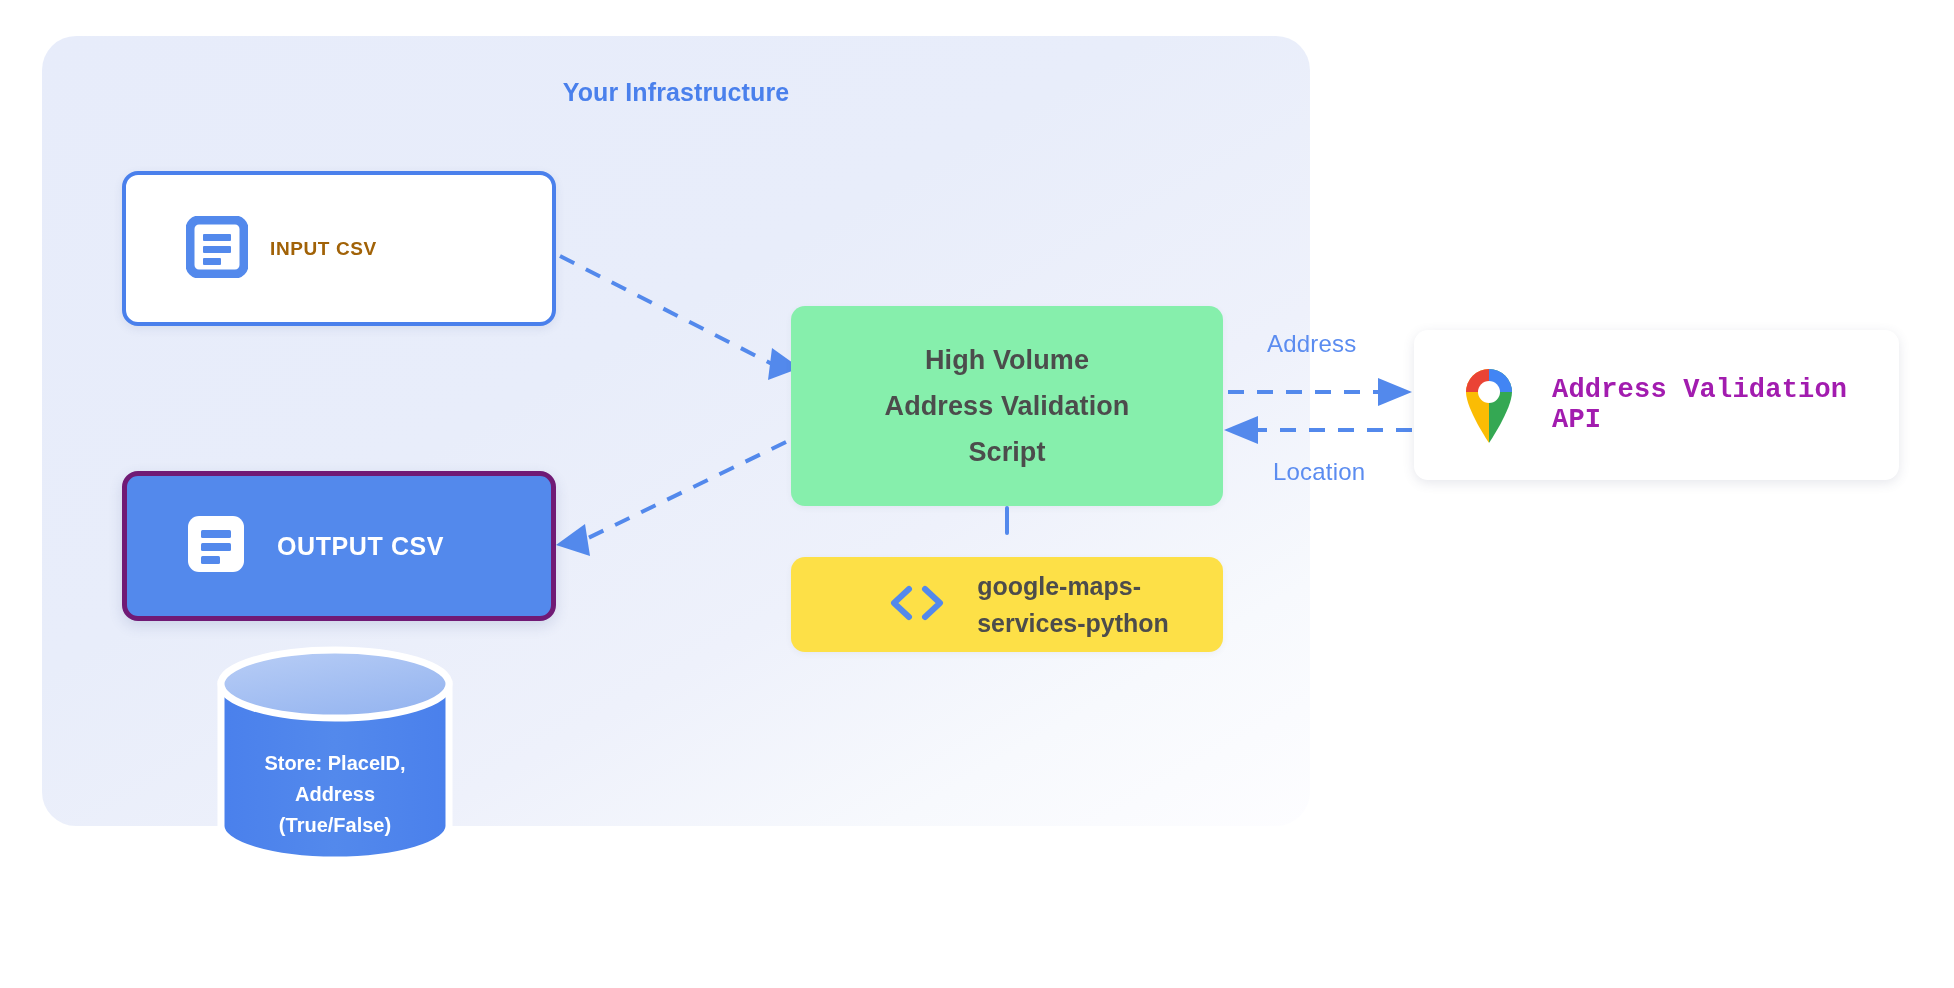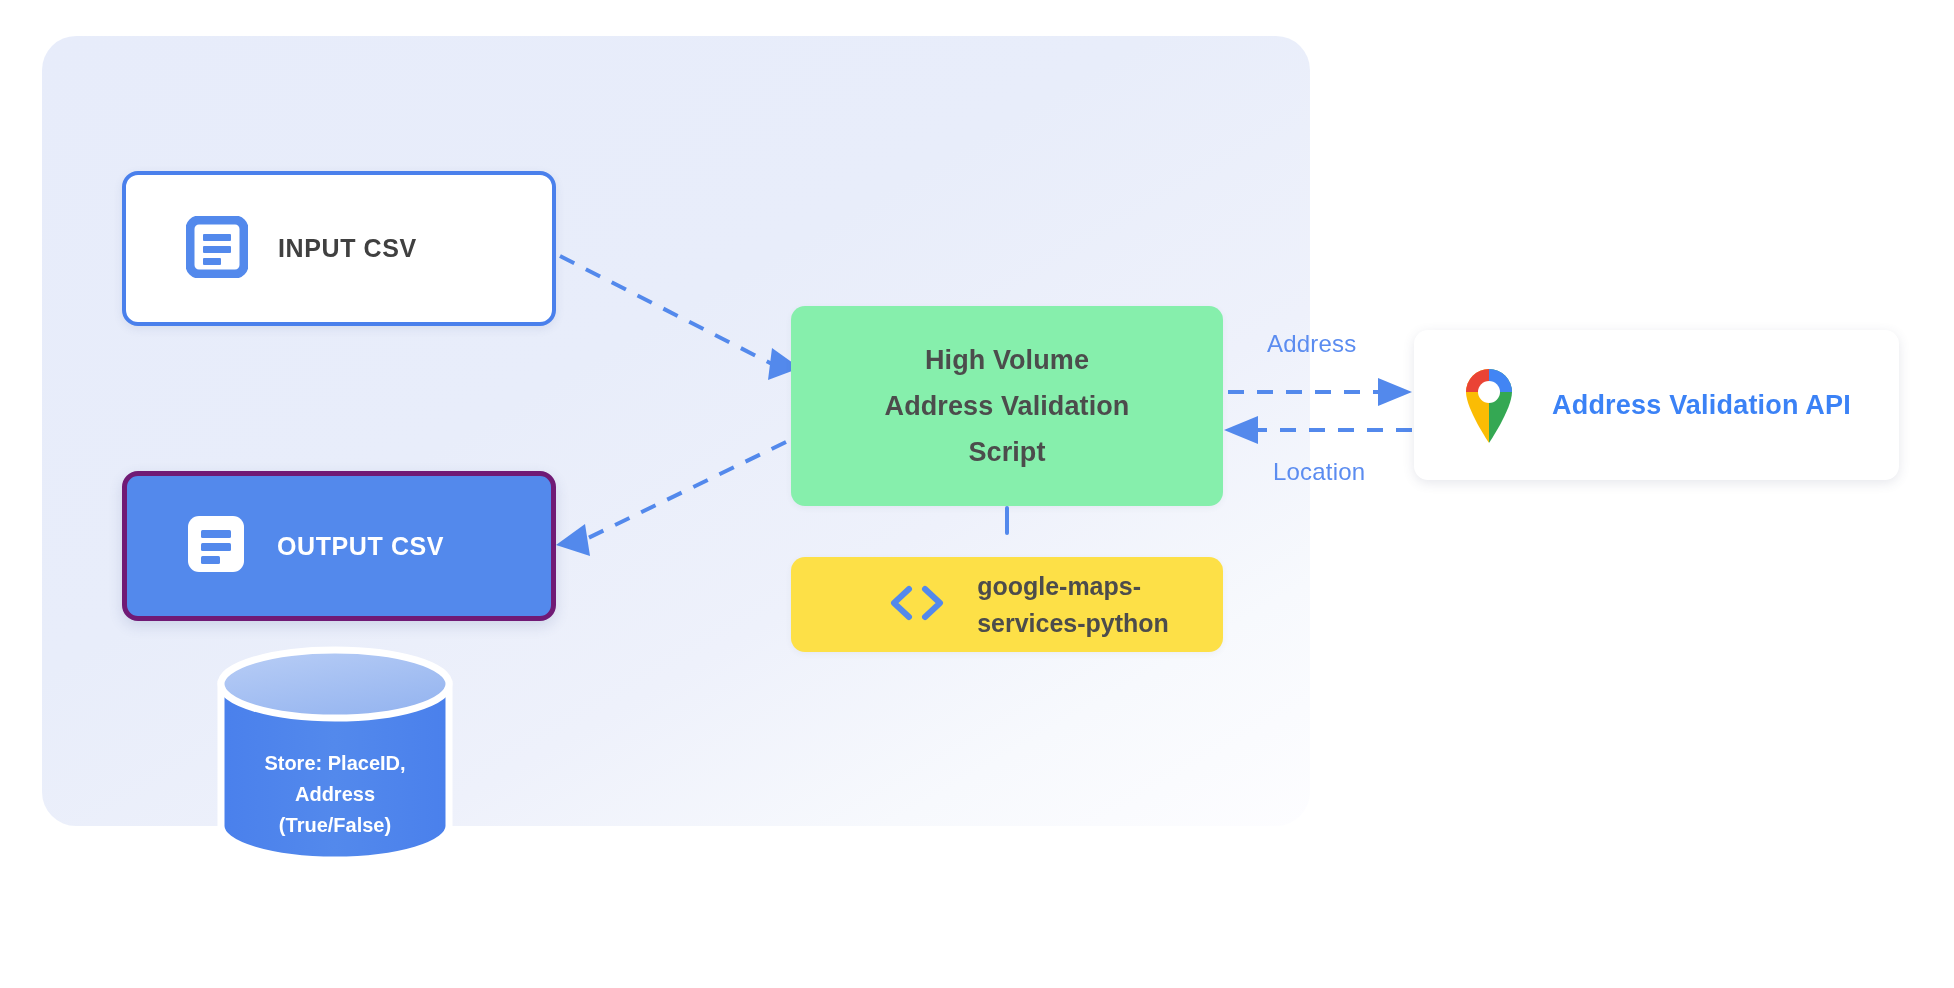--- a/index.html
+++ b/index.html
@@ -60,25 +60,25 @@
     left: 122px;
     top: 171px;
     width: 434px;
     height: 155px;
     background: #ffffff;
     border: 4px solid #4a80ec;
     box-shadow: 0 3px 10px rgba(60,80,140,.10);
     padding-left: 60px;
   }
   .input-csv .label {
-    font-size: 25px;
+    font-size: 19px;
     font-weight: bold;
     letter-spacing: .6px;
-    color: #404040;
-    margin-left: 30px;
+    color: #a16207;
+    margin-left: 22px;
   }
 
   
   .output-csv {
     left: 122px;
     top: 471px;
     width: 434px;
     height: 150px;
     background: #5389ec;
     border: 5px solid #701a75;
@@ -157,23 +157,24 @@
     width: 485px;
     height: 150px;
     background: #ffffff;
     border-radius: 14px;
     padding-left: 42px;
     box-shadow: 0 3px 12px rgba(60,70,110,.13);
   }
   .api-box .label {
     font-size: 27px;
     font-weight: bold;
-    color: #3b82f6;
+    color: #a21caf;
     margin-left: 30px;
     letter-spacing: .2px;
+    font-family: Liberation Mono, monospace;
   }
   .maps-pin { flex: 0 0 auto; }
 
   
   .cylinder {
     position: absolute;
     left: 213px;
     top: 642px;
     width: 244px;
     height: 226px;
@@ -209,20 +210,21 @@
     height: 988px;
     pointer-events: none;
   }
 </style>
 </head>
 <body>
 
 <div id="stage">
 
   <div class="infra-panel"></div>
+  <div class="infra-title">Your Infrastructure</div>
 
   <svg class="svg-layer" viewBox="0 0 1954 988">
 
     <g>
       <line x1="560" y1="256" x2="772" y2="364" stroke="#5389ec" stroke-width="4" stroke-dasharray="16 13"></line>
       <polygon points="772,348 800,368 768,380" fill="#5389ec"></polygon>
     </g>
 
     <g>
       <line x1="786" y1="442" x2="584" y2="540" stroke="#5389ec" stroke-width="4" stroke-dasharray="16 13"></line>

